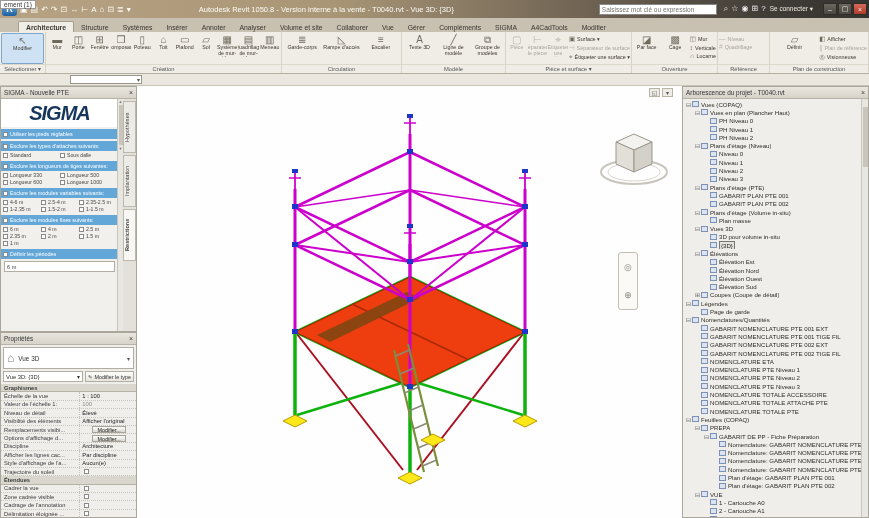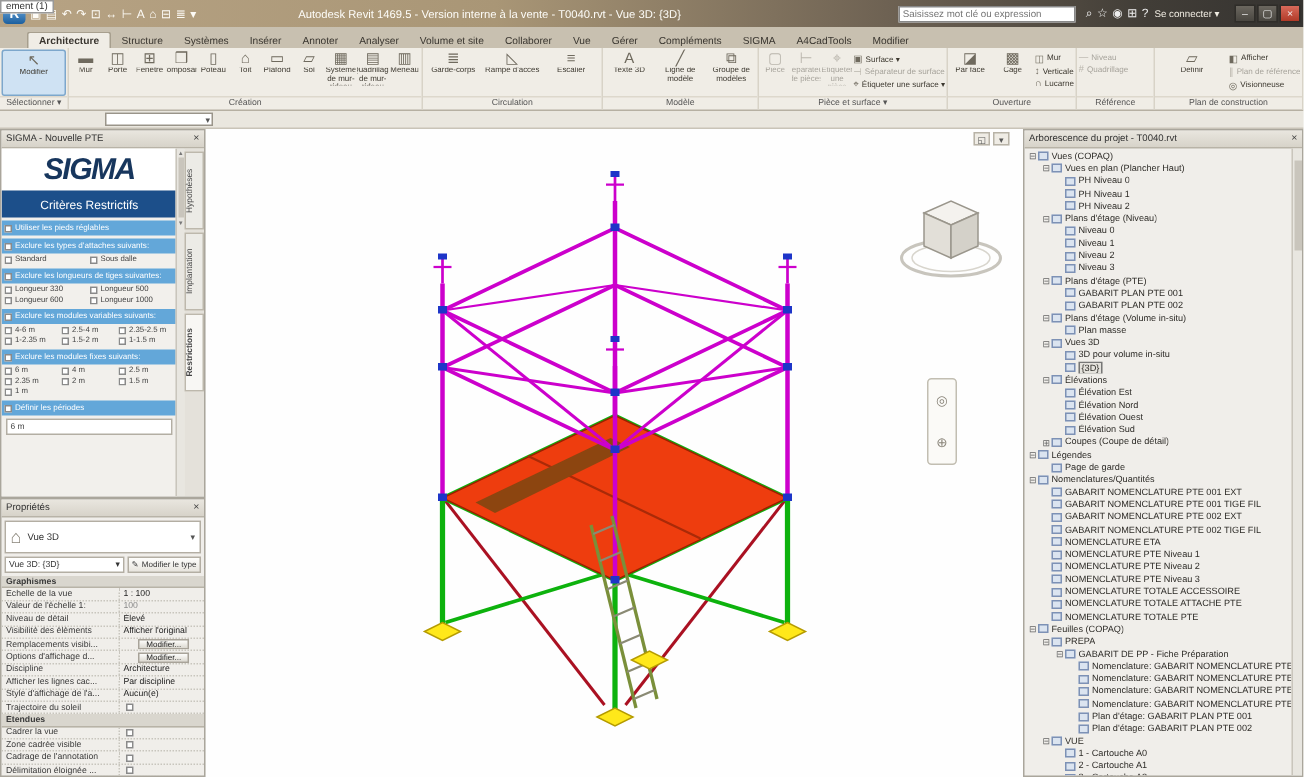--- a/index.html
+++ b/index.html
@@ -157,21 +157,21 @@
       <span>↷</span>
       <span>⊡</span>
       <span>↔</span>
       <span>⊢</span>
       <span>A</span>
       <span>⌂</span>
       <span>⊟</span>
       <span>≣</span>
       <span>▾</span>
     </div>
-  <div class="wtitle">Autodesk Revit 1469.5 - Version interne à la vente - T0040.rvt - Vue 3D: {3D}</div>
+  <div class="wtitle">Autodesk Revit 1050.8 - Version interne à la vente - T0040.rvt - Vue 3D: {3D}</div>
   <div class="tb-right">
     <input class="searchbox" placeholder="Saisissez mot clé ou expression" style="">
     <span class="tbico" id="tbicons"><span style="margin-left: 3px;">⌕</span><span style="margin-left: 3px;">☆</span><span style="margin-left: 3px;">◉</span><span style="margin-left: 3px;">⊞</span><span style="margin-left: 3px;">?</span></span>
     <span class="signin">Se connecter ▾</span>
     <div class="winbtns">
       <div class="winbtn">–</div>
       <div class="winbtn">▢</div>
       <div class="winbtn close">×</div>
     </div>
   </div>
@@ -490,21 +490,20 @@
     </div>
   </div>
 
   <div class="panel sigma">
     <div class="phead-bar">
       <span>SIGMA - Nouvelle PTE</span>
       <span class="x">×</span>
     </div>
     <div class="sigma-content" id="sigma-content">
       <div class="sigma-logo">SIGMA</div>
-      <div class="sigma-header">Critères Restrictifs</div>
     <div class="sbar">
           <span class="cb"></span>
           <span>Utiliser les pieds réglables</span>
         </div>
         <div class="sbar">
           <span class="cb"></span>
           <span>Exclure les types d'attaches suivants:</span>
         </div>
         <div class="scheckgrid" style="grid-template-columns: repeat(2, 1fr);">
           <div class="scheck">

